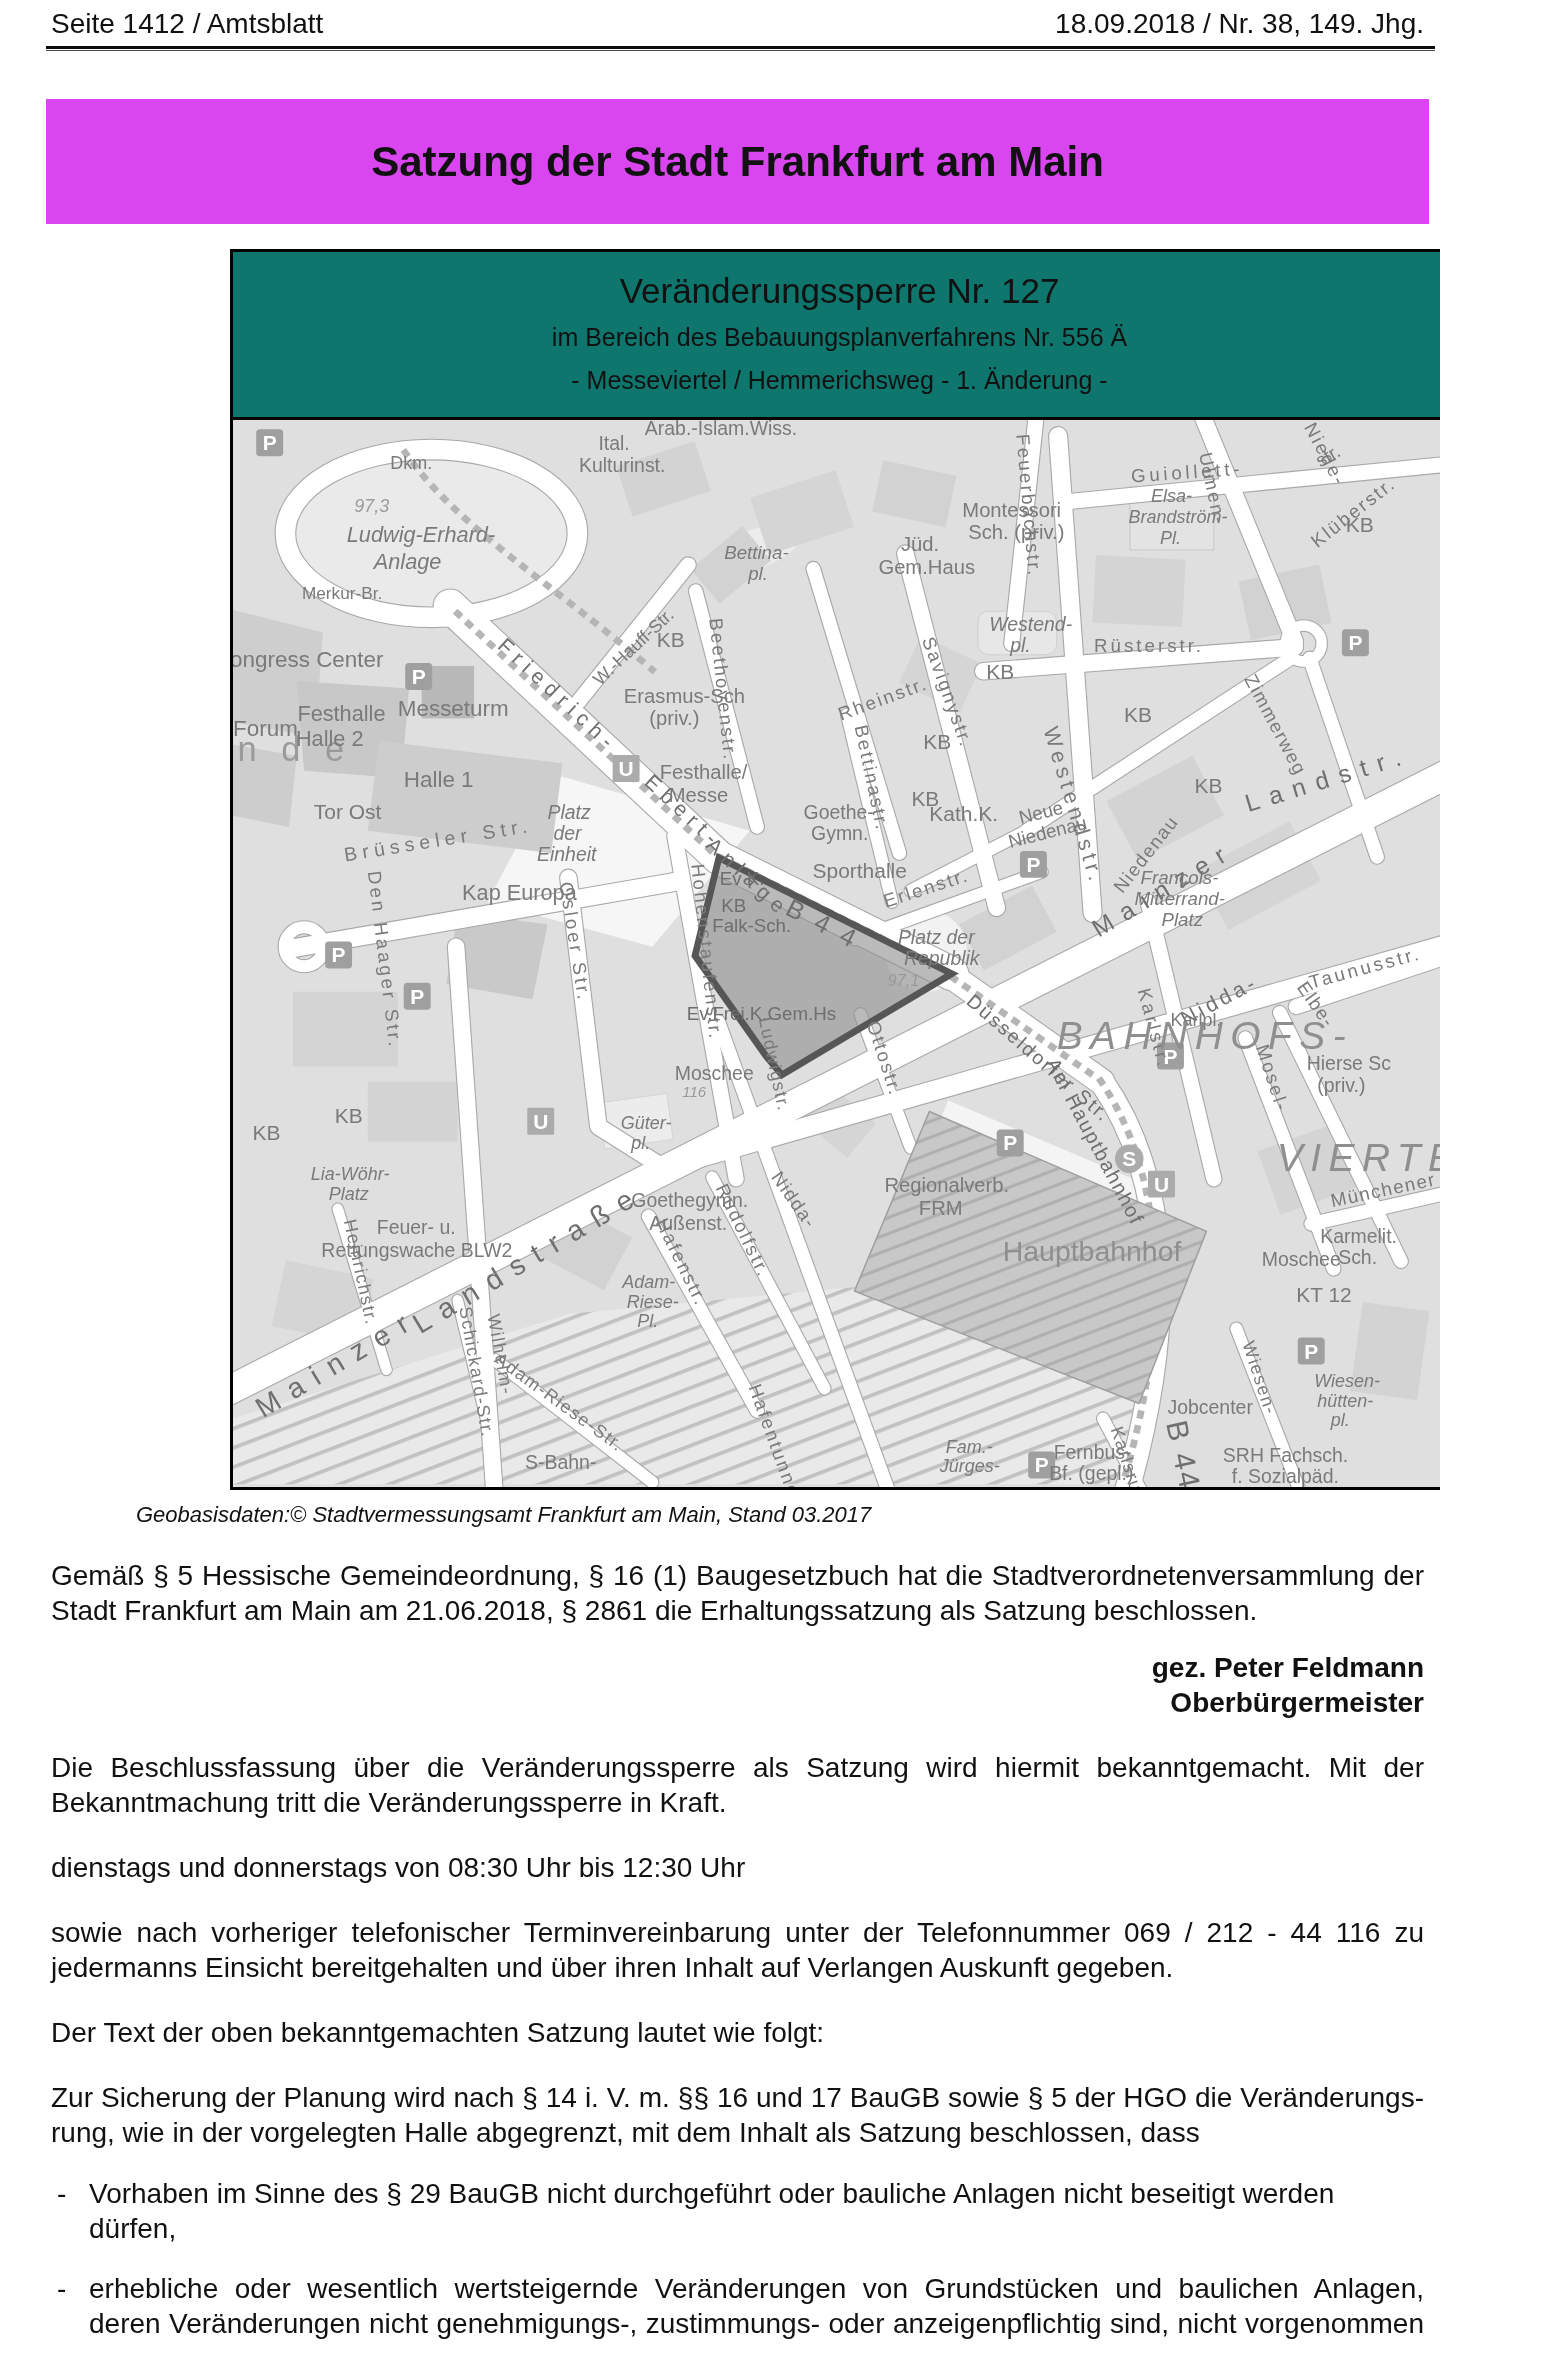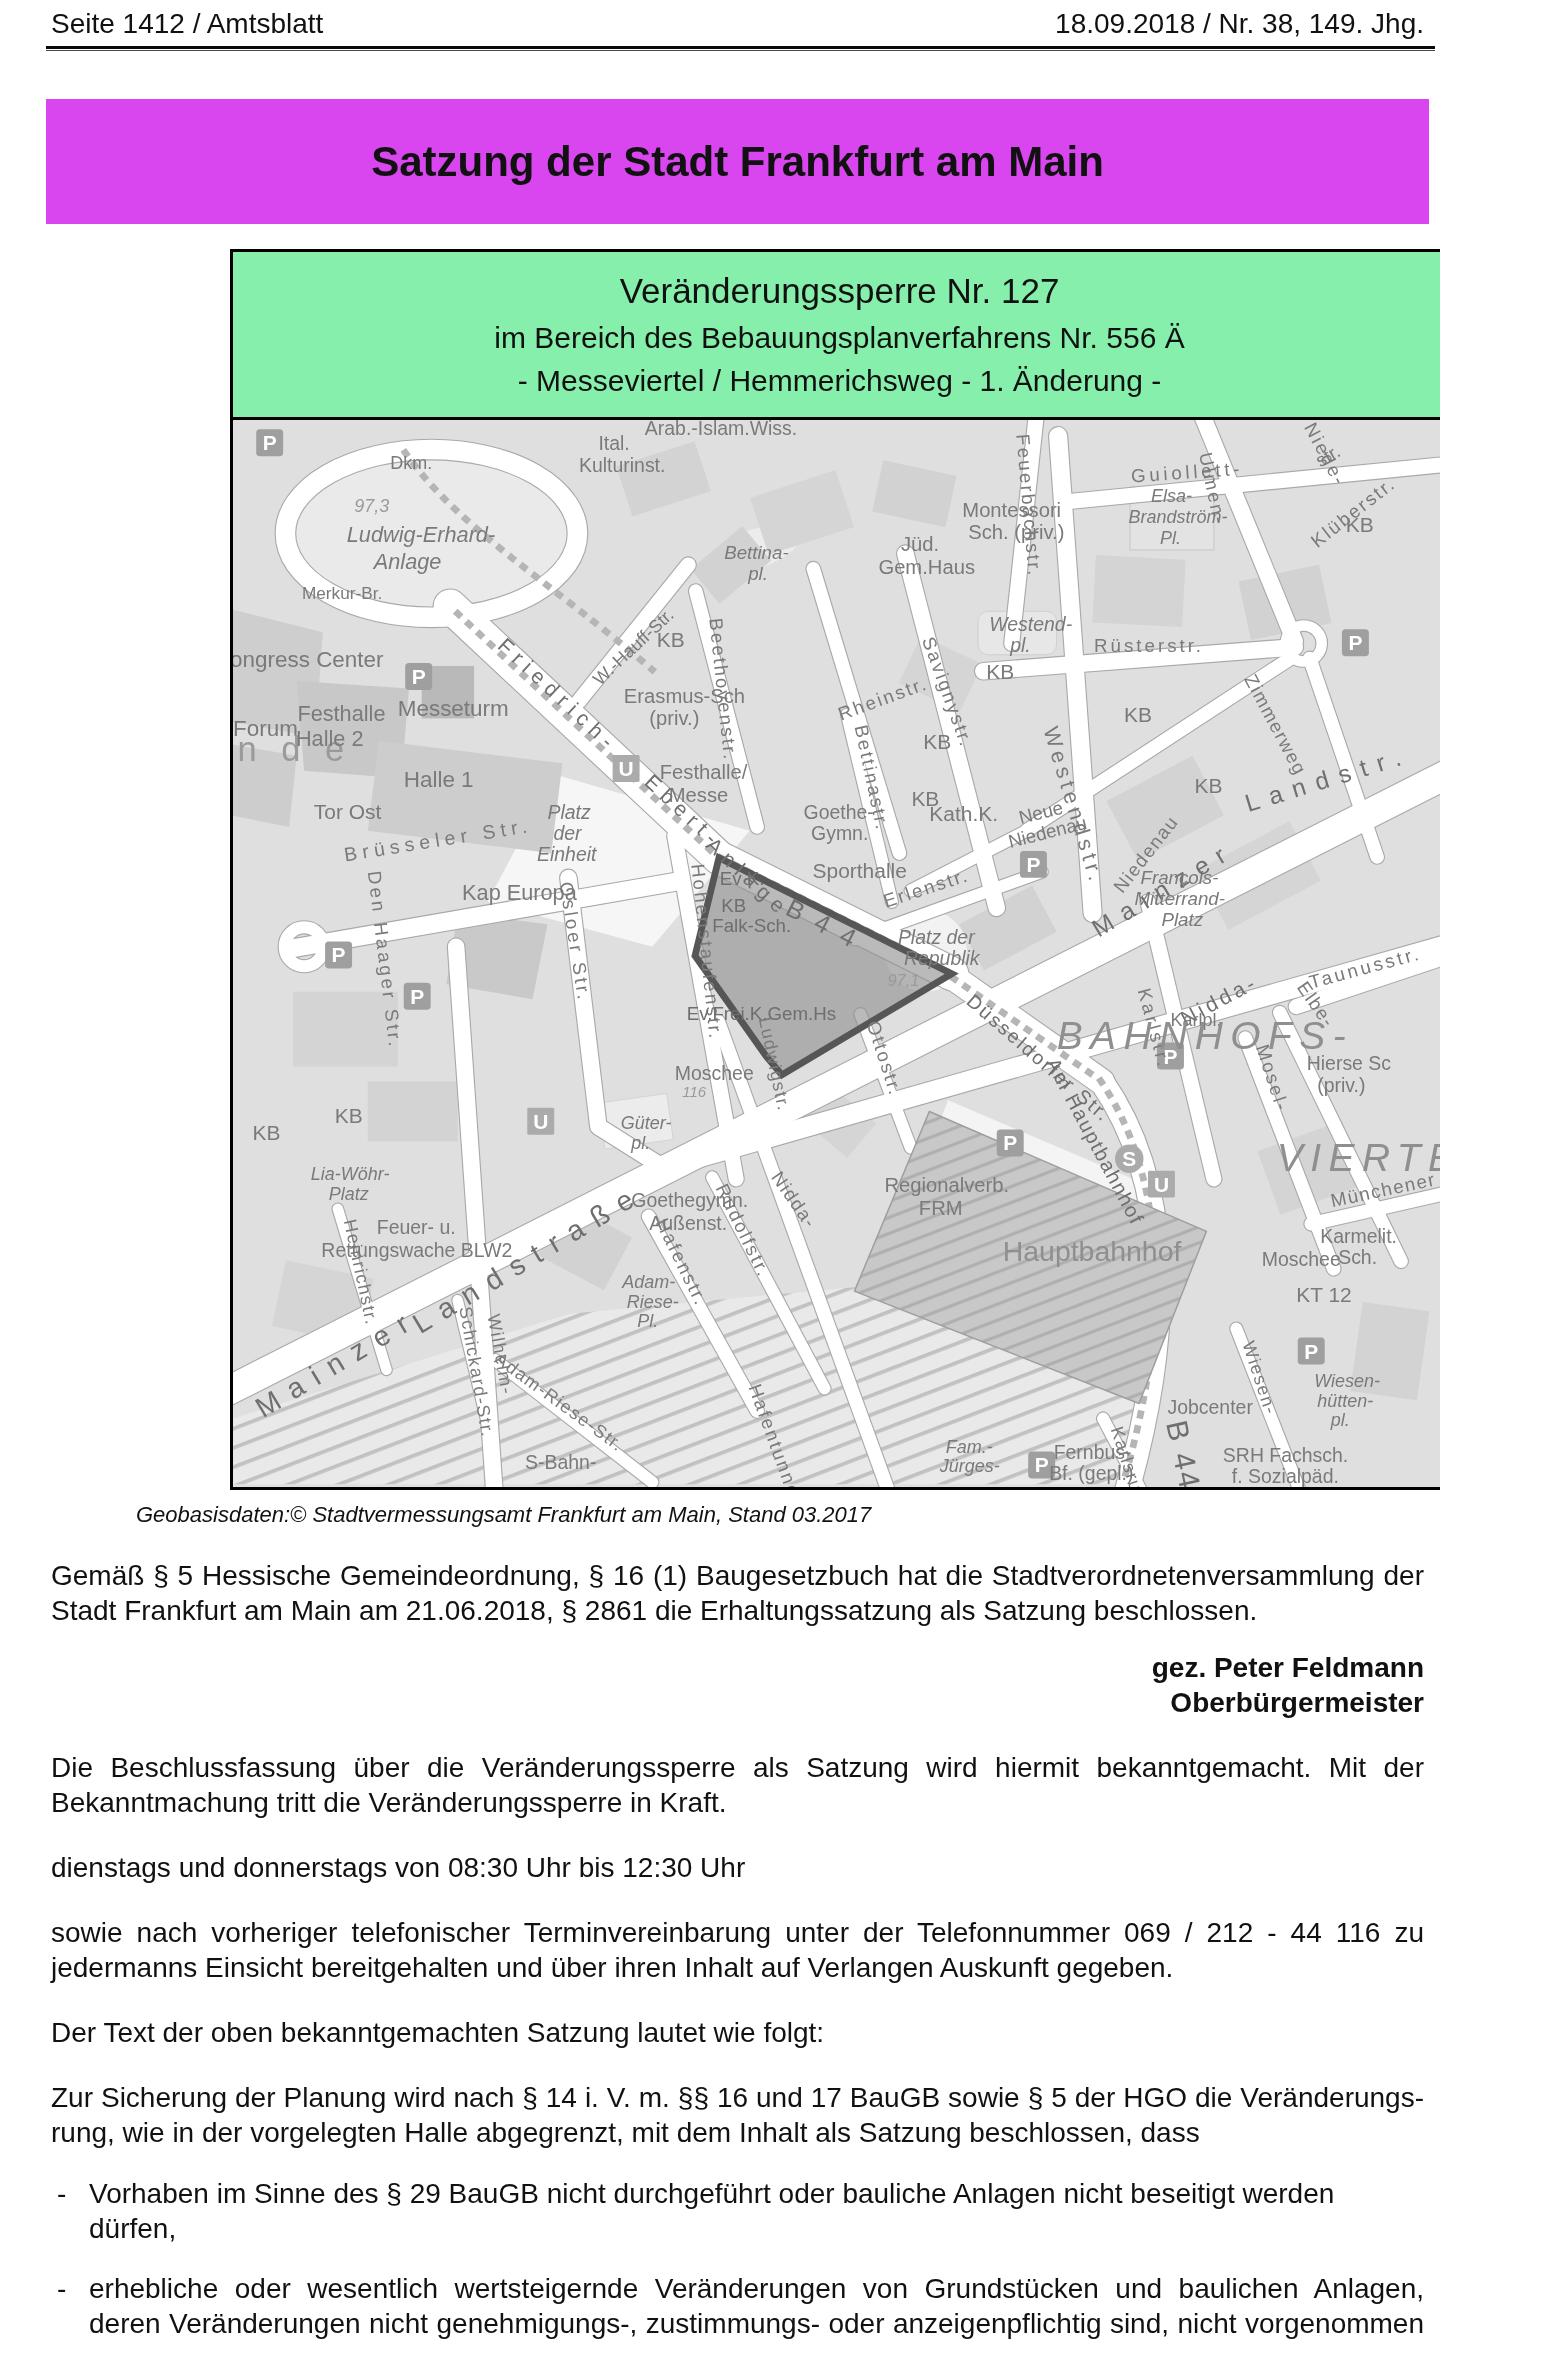--- a/index.html
+++ b/index.html
@@ -9,24 +9,24 @@
   
   .hdr{display:flex;justify-content:space-between;align-items:baseline;
        font-size:28px;padding:7.5px 0 6px 0;}
   .rule{height:0;border-top:3.8px solid #0a0a0a;border-bottom:1.5px solid #4a4a4a;
         padding-top:1.5px;margin-left:-5.3px;margin-right:-10.5px;}
   
   .banner{margin:48px -5.3px 0 -5.3px;background:#d946ef;height:125px;
           display:flex;align-items:center;justify-content:center;}
   .banner h1{margin:0;font-size:42px;font-weight:bold;letter-spacing:0;}
   
-  .mapbox{margin:25px 0 0 179px;width:1213px;border:3px solid #000;background:#86efac;}
+  .mapbox{margin:25px 0 0 179px;width:1213px;border:3px solid #000;background:#0f766e;}
   .maptitle{border-bottom:3px solid #000;text-align:center;padding:13.5px 0 15px 0;}
   .mt1{font-size:35px;line-height:50px;}
-  .mt2,.mt3{font-size:30px;line-height:43px;}
+  .mt2,.mt3{font-size:25px;line-height:43px;}
   svg{display:block;}
   #map text{font-family:"Liberation Sans","DejaVu Sans",sans-serif;}
   #streets-casing path,#streets-fill path{fill:none;stroke-linecap:round;stroke-linejoin:round;}
   
   .caption{margin:12px 0 0 85px;font-size:22px;font-style:italic;}
   
   #body-text{margin-top:25.6px;font-size:28px;line-height:35px;}
   .para{margin-top:30px;}
   .para .line{min-height:35px;}
   .jf{text-align:justify;text-align-last:justify;}

